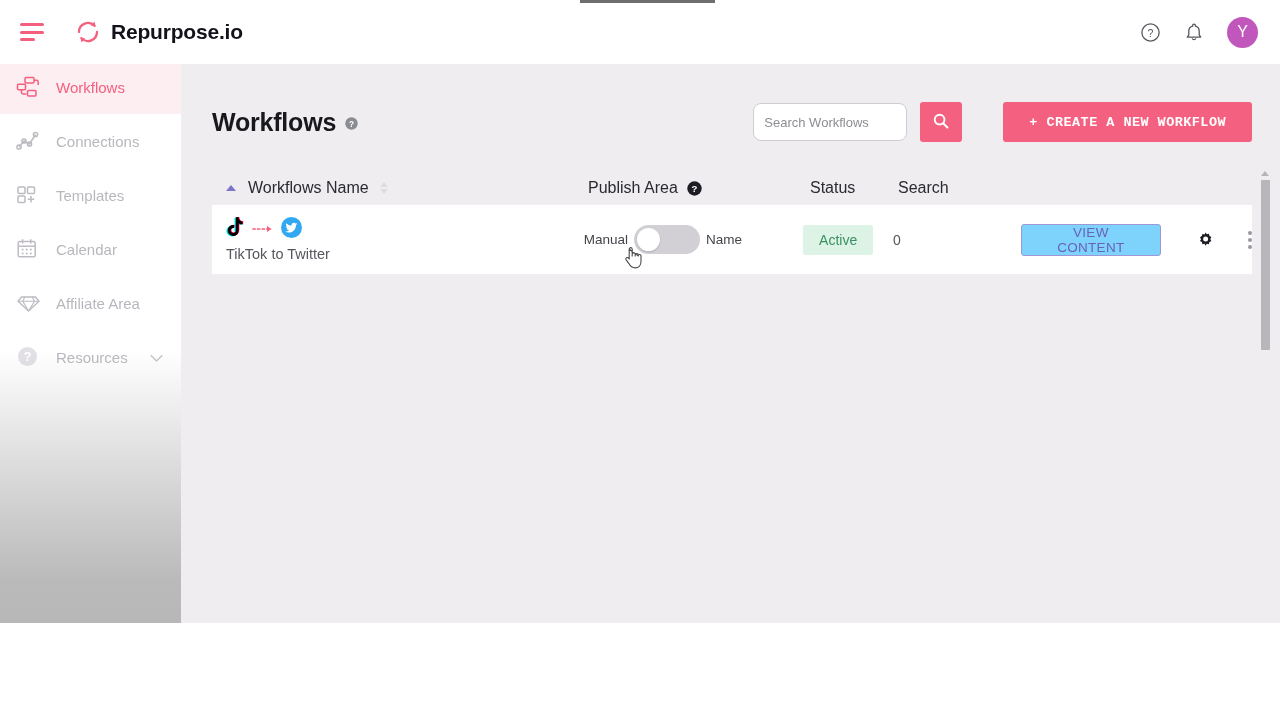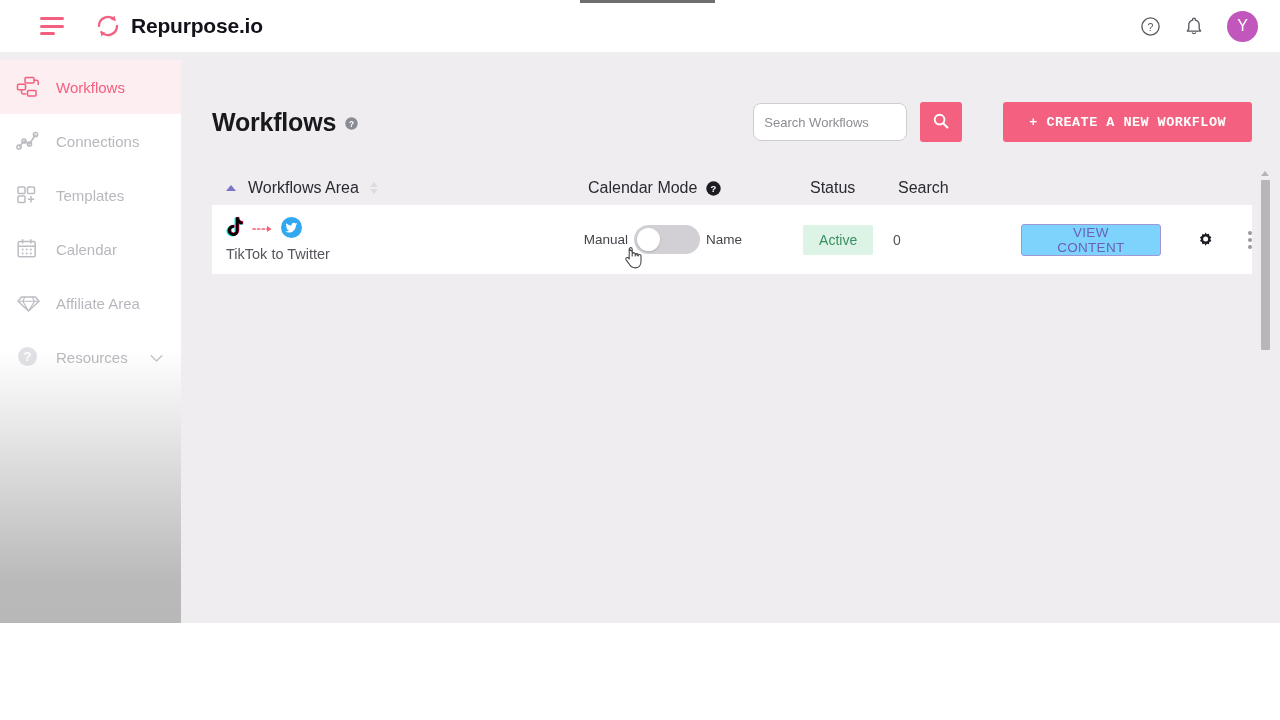--- a/index.html
+++ b/index.html
@@ -20,25 +20,24 @@
   .top-sliver {
     position: absolute; left: 580px; top: 0;
     width: 135px; height: 3px;
     background: #6e6e6e;
     z-index: 50;
   }
 
   
   .topbar {
     position: absolute; left: 0; top: 0;
-    width: 1280px; height: 52px;
+    width: 1280px; height: 64px;
     background: #ffffff;
     display: flex; align-items: center;
     z-index: 20;
-    padding-left: 20px;
   }
   .hamburger {
     margin-left: 20px; width: 26px; height: 18px;
     display: flex; flex-direction: column; justify-content: space-between;
     cursor: pointer;
   }
   .hamburger span { display: block; height: 3px; border-radius: 2px; background: #f35f7d; }
   .hamburger span:nth-child(1) { width: 24px; }
   .hamburger span:nth-child(2) { width: 24px; }
   .hamburger span:nth-child(3) { width: 15px; }
@@ -384,28 +383,28 @@
         </button>
         <button class="create-btn">+ CREATE A NEW WORKFLOW</button>
       </div>
     </div>
 
     <div class="table-wrap">
 
       <div class="thead">
         <div class="th-name">
           <span class="sort-up-active"></span>
-          <span>Workflows Area</span>
+          <span>Workflows Name</span>
           <span class="sort-neutral">
             <i class="up"></i>
               <i class="down"></i>
           </span>
         </div>
         <div class="th-publish">
-          <span>Calendar Mode</span>
+          <span>Publish Area</span>
           <span style="margin-left:9px;display:flex">
             <svg width="15" height="15" viewBox="0 0 15 15">
               <circle cx="7.5" cy="7.5" r="7.2" fill="#1c1c22"></circle>
               <text x="7.5" y="11.2" text-anchor="middle" font-size="9.6" font-weight="bold" font-family="Liberation Sans, sans-serif" fill="#ffffff">?</text>
             </svg>
           </span>
         </div>
         <div class="th-status">Status</div>
         <div class="th-total">Search</div>
       </div>

